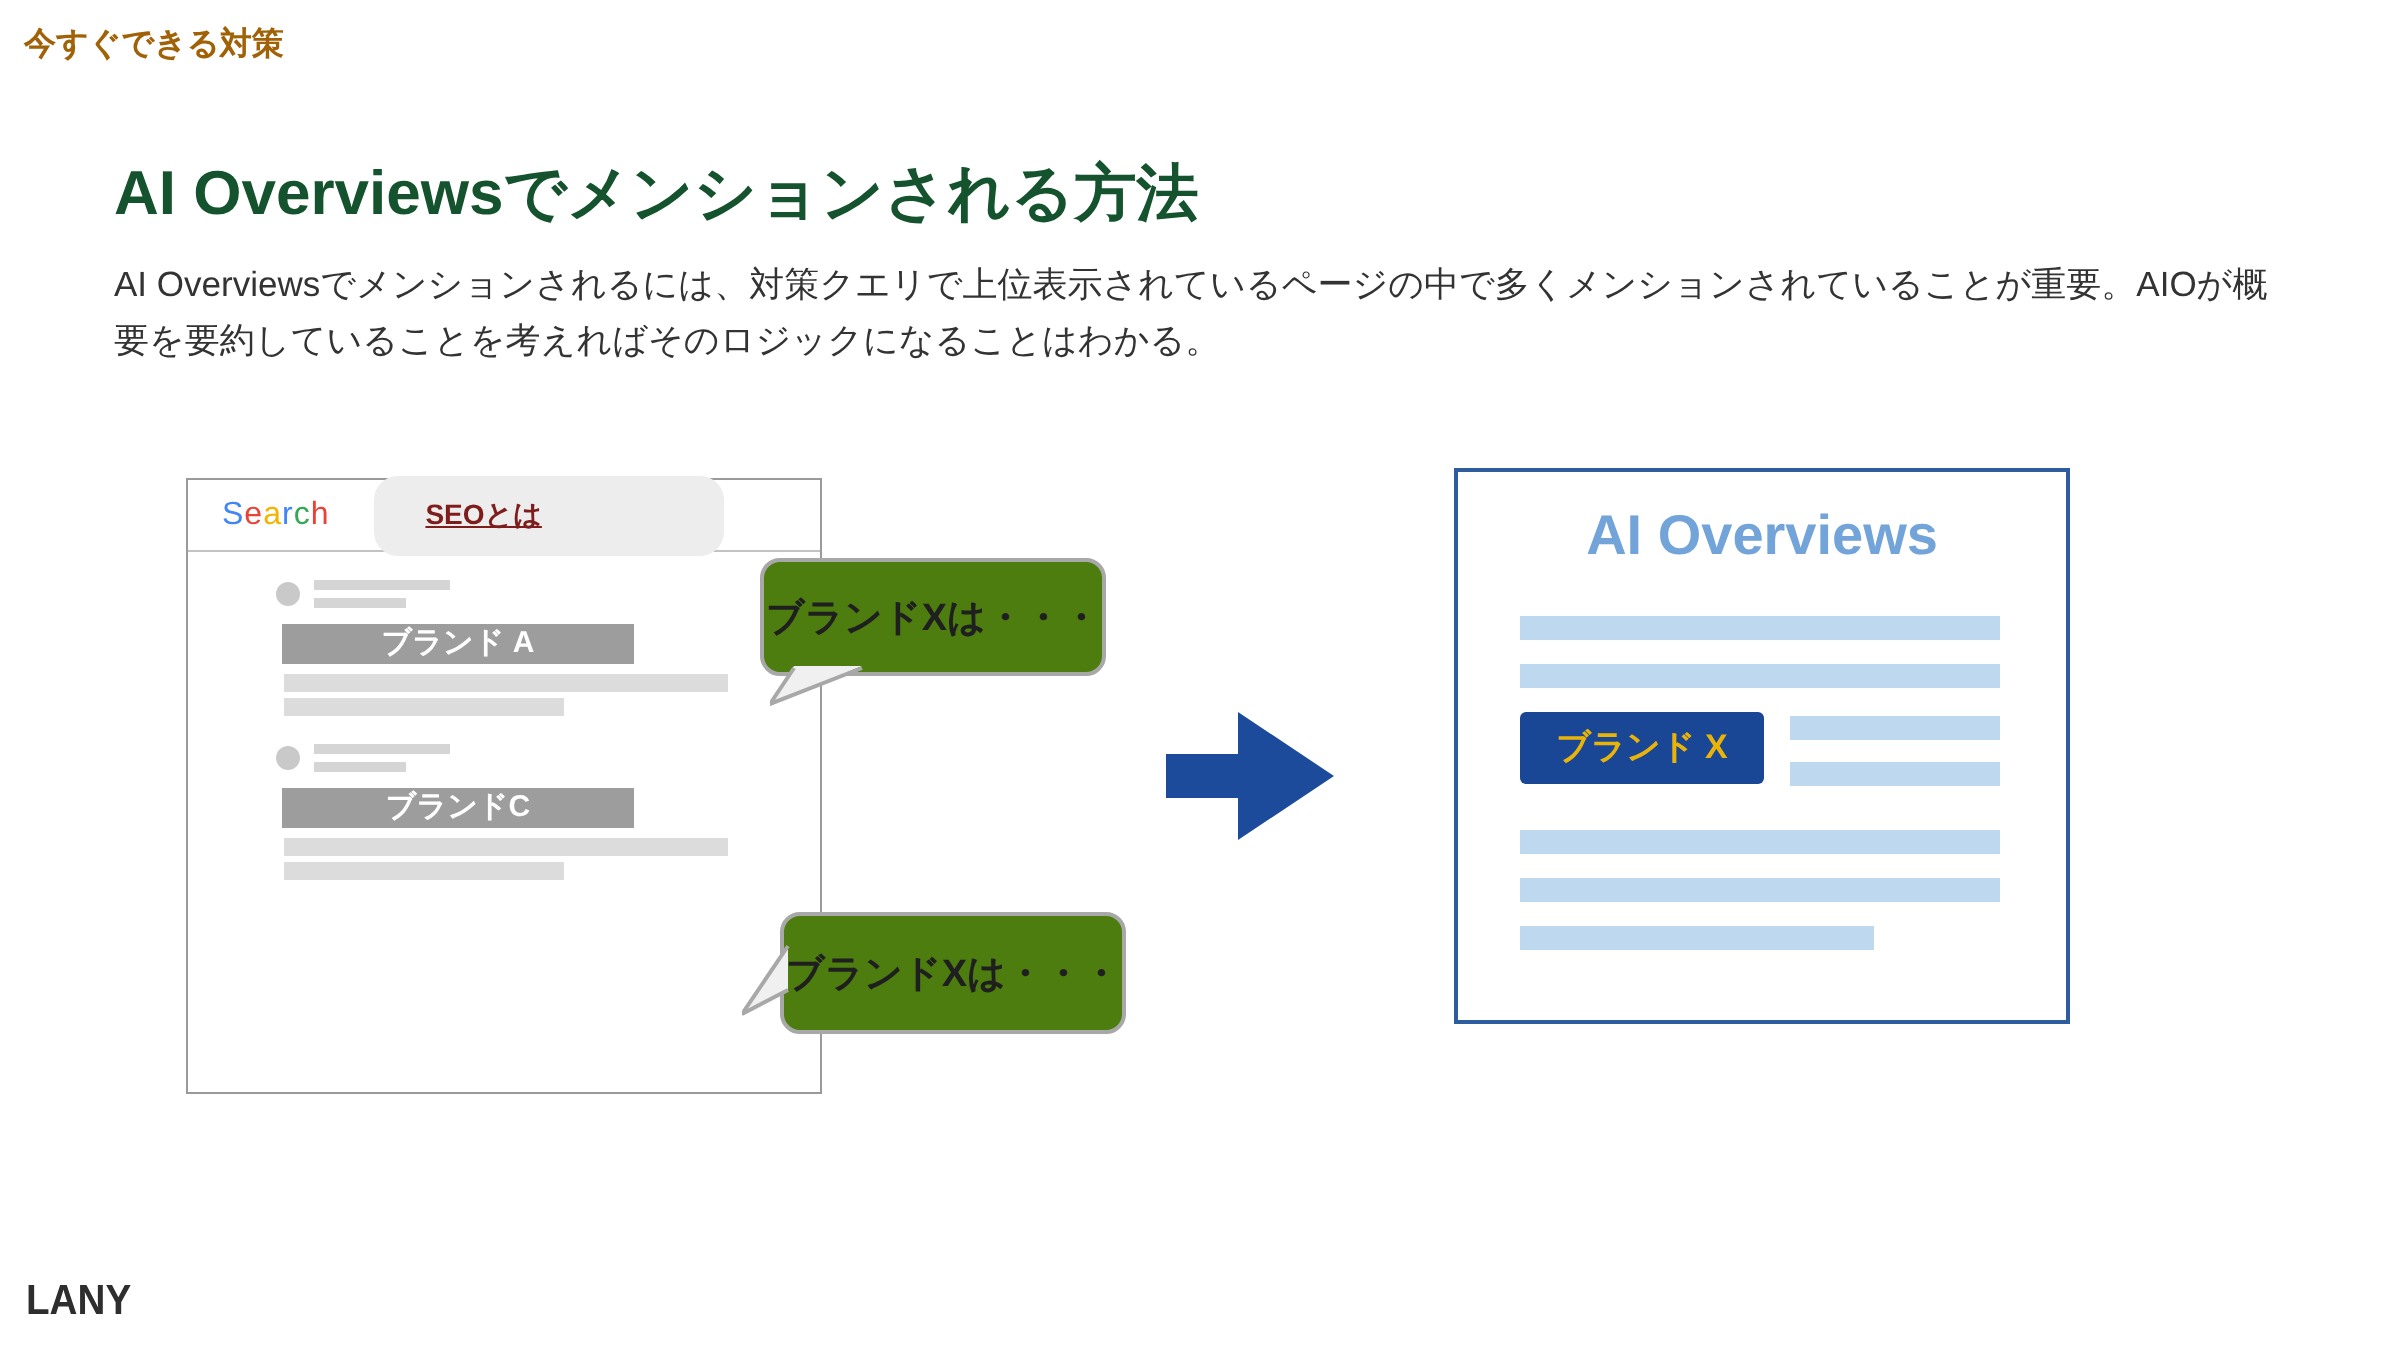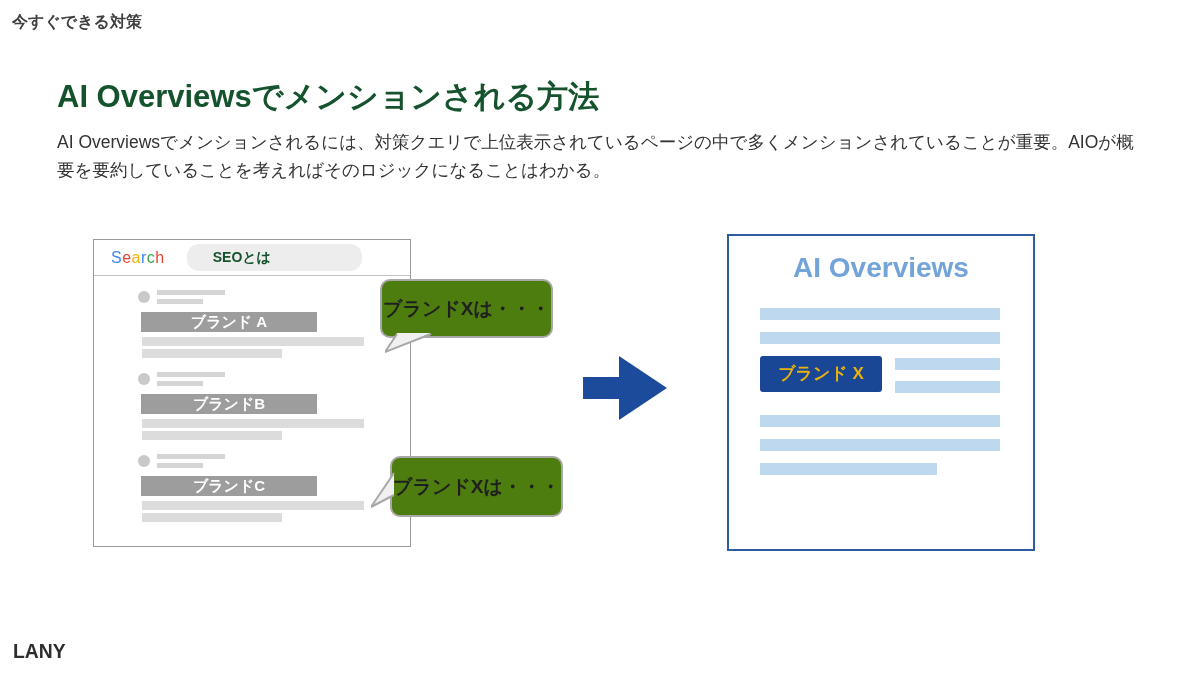--- a/index.html
+++ b/index.html
@@ -1,32 +1,32 @@
 <!DOCTYPE html>
 <html><head>
 <meta charset="utf-8">
 <style>
   html,body{margin:0;padding:0;background:#fff;}
   .slide{position:relative;width:1200px;height:675px;background:#ffffff;overflow:hidden;
          font-family:"Liberation Sans","DejaVu Sans",sans-serif;}
 
-  .eyebrow{position:absolute;left:12px;top:12px;font-size:16px;font-weight:700;color:#404040;}
+  .eyebrow{position:absolute;left:12px;top:12px;font-size:16px;font-weight:700;color:#a16207;}
   .page-title{position:absolute;left:57px;top:76px;margin:0;font-size:31px;font-weight:800;color:#14532d;}
   .body-text{position:absolute;left:57px;top:128px;width:1088px;margin:0;
              font-size:17.5px;line-height:1.6;color:#333;}
 
   
   .serp-panel{position:absolute;left:93px;top:239px;width:318px;height:308px;background:#fff;
               border:1px solid #9a9a9a;box-sizing:border-box;}
   .serp-header{height:36px;border-bottom:1px solid #c2c2c2;display:flex;align-items:center;
                padding-left:17px;box-sizing:border-box;}
   .serp-logo{font-size:16px;font-weight:400;letter-spacing:.5px;}
-  .search-pill{margin-left:22px;width:175px;height:27px;border-radius:12px;background:#ededed;
+  .search-pill{margin-left:22px;width:175px;height:40px;border-radius:12px;background:#ededed;
                display:flex;align-items:center;box-sizing:border-box;padding-left:26px;
-               font-size:14px;font-weight:700;color:#14532d;}
+               font-size:14px;font-weight:700;color:#7f1d1d;text-decoration:underline;}
   .result{margin-top:14px;}
   .result-meta{display:flex;align-items:flex-start;margin-left:44px;height:15px;}
   .favicon{width:12px;height:12px;border-radius:50%;background:#c9c9c9;margin-right:7px;margin-top:1px;}
   .meta-lines span{display:block;height:5px;background:#d5d5d5;}
   .meta-lines .m1{width:68px;margin-bottom:4px;}
   .meta-lines .m2{width:46px;}
   .brand-bar{margin:7px 0 0 47px;width:176px;height:20px;background:#9d9d9d;color:#fff;
              font-size:15px;font-weight:700;text-align:center;line-height:20px;}
   .text-line{margin-left:48px;height:9px;background:#dcdcdc;}
   .text-line.long{width:222px;margin-top:5px;}
@@ -38,21 +38,21 @@
           font-size:19px;font-weight:700;color:#1f1f1f;box-sizing:border-box;}
   .bubble1{left:380px;top:279px;width:173px;height:59px;}
   .bubble2{left:390px;top:456px;width:173px;height:61px;}
   .tail1{position:absolute;left:3px;bottom:-17px;}
   .tail2{position:absolute;left:-21px;bottom:6px;}
 
   
   .arrow{position:absolute;left:583px;top:352px;}
 
   
-  .aio-panel{position:absolute;left:727px;top:234px;width:308px;height:317px;background:#fff;
+  .aio-panel{position:absolute;left:727px;top:234px;width:308px;height:278px;background:#fff;
              border:2px solid #2d5d9f;box-sizing:border-box;}
   .aio-title{margin-top:16px;text-align:center;font-size:28px;font-weight:800;color:#72a3d9;}
   .aio-bars{margin:24px 0 0 31px;width:240px;}
   .aio-bar{height:12px;background:#bed8ef;margin-bottom:12px;}
   .aio-row{display:flex;align-items:flex-start;margin-bottom:11px;}
   .aio-brand{width:122px;height:36px;background:#1a4696;border-radius:3px;color:#eab308;
              font-size:17px;font-weight:700;text-align:center;line-height:36px;cursor:default;}
   .aio-side{margin-left:13px;padding-top:2px;}
   .aio-side .aio-bar{width:105px;margin-bottom:11px;}
   .aio-bar.short{width:177px;}
@@ -90,32 +90,20 @@
           <span class="meta-lines">
               <span class="m1"></span>
               <span class="m2"></span>
             </span>
         </div>
         <div class="brand-bar">ブランド A</div>
         <div class="text-line long"></div>
         <div class="text-line short"></div>
       </div>
 
-      <div class="result">
-        <div class="result-meta">
-          <span class="favicon"></span>
-          <span class="meta-lines">
-              <span class="m1"></span>
-              <span class="m2"></span>
-            </span>
-        </div>
-        <div class="brand-bar">ブランドB</div>
-        <div class="text-line long"></div>
-        <div class="text-line short"></div>
-      </div>
 
       <div class="result">
         <div class="result-meta">
           <span class="favicon"></span>
           <span class="meta-lines">
               <span class="m1"></span>
               <span class="m2"></span>
             </span>
         </div>
         <div class="brand-bar">ブランドC</div>

